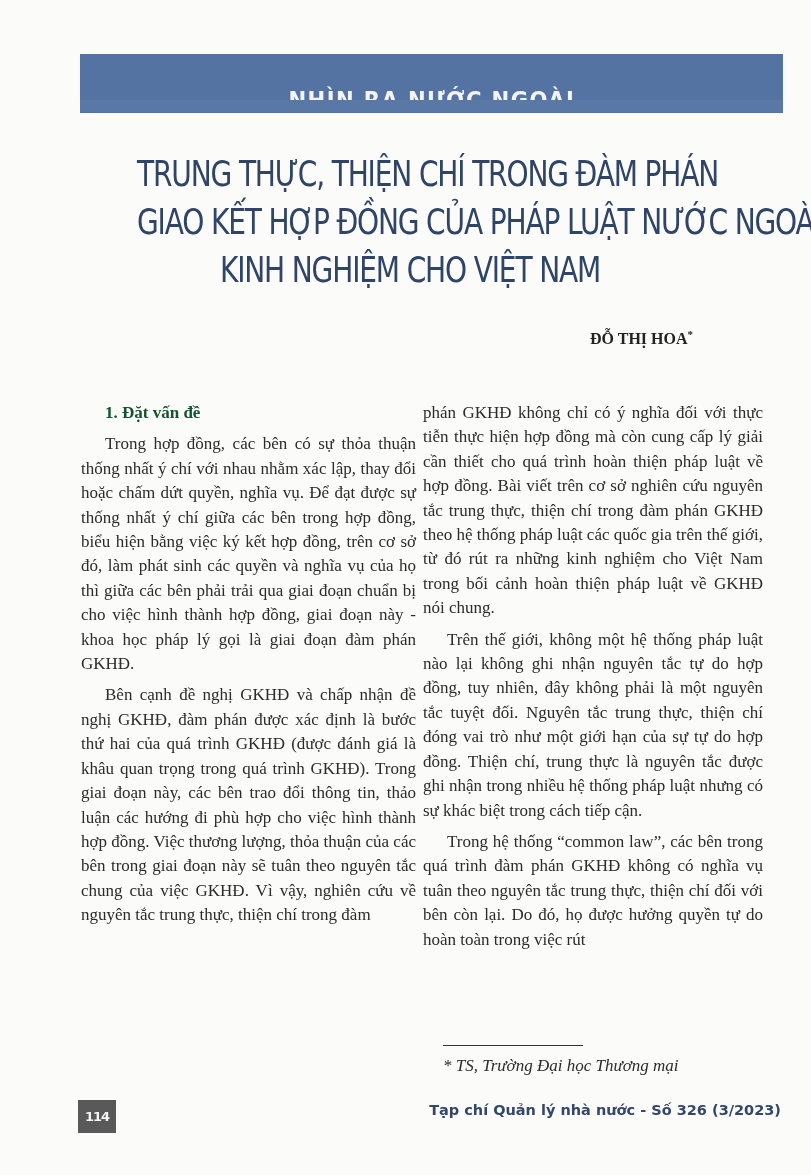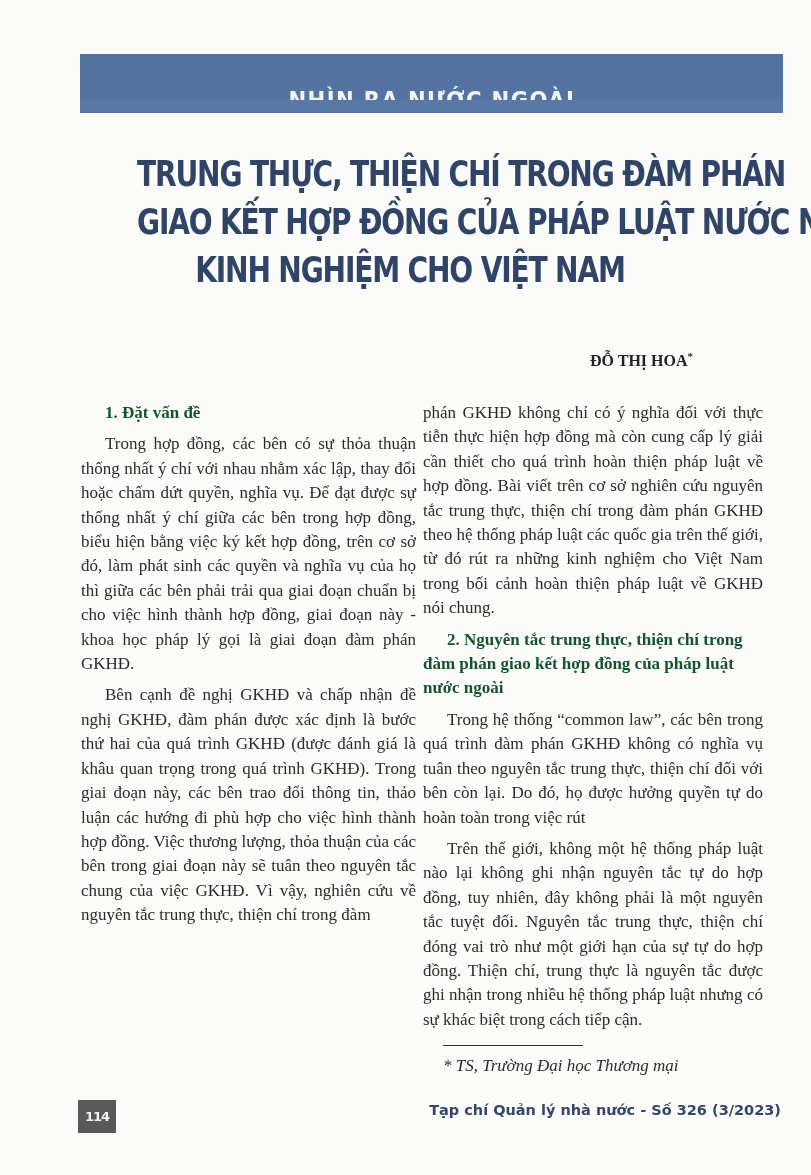--- a/index.html
+++ b/index.html
@@ -21,28 +21,28 @@
     transform: scaleX(0.92);
   }
   .banner-bottom {
     position: absolute; left: 80px; top: 100px; width: 703px; height: 12px;
     background: #5a78a6;
   }
   .title {
     position: absolute; left: 60px; top: 150px; width: 700px;
     text-align: center;
     font-family: "DejaVu Sans", "Liberation Sans", sans-serif;
-    font-weight: bold; color: #2f4467;
+    font-weight: normal; color: #2f4467;
     font-size: 36px; line-height: 48px;
     letter-spacing: -1.5px;
   }
   .title .line { display: block; transform: scaleX(0.78); transform-origin: center; white-space: nowrap; }
   .author {
     position: absolute; right: 118px; top: 328px;
-    font-weight: bold; font-size: 16px; color: #222; margin-top: 22px;
+    font-weight: bold; font-size: 16px; color: #222;
   }
   .author sup { font-size: 11px; }
   .col {
     position: absolute; top: 401px;
     font-size: 17px; line-height: 24.4px;
     text-align: justify;
   }
   .col-left { left: 81px; width: 335px; }
   .col-right { left: 423px; width: 340px; }
   .col p { margin: 0 0 7px 0; text-indent: 24px; }
@@ -92,22 +92,21 @@
 <div class="author"><span>ĐỖ THỊ HOA</span><sup>*</sup></div>
 
 <div class="col col-left">
   <p class="heading">1. Đặt vấn đề</p>
   <p>Trong hợp đồng, các bên có sự thỏa thuận thống nhất ý chí với nhau nhằm xác lập, thay đổi hoặc chấm dứt quyền, nghĩa vụ. Để đạt được sự thống nhất ý chí giữa các bên trong hợp đồng, biểu hiện bằng việc ký kết hợp đồng, trên cơ sở đó, làm phát sinh các quyền và nghĩa vụ của họ thì giữa các bên phải trải qua giai đoạn chuẩn bị cho việc hình thành hợp đồng, giai đoạn này - khoa học pháp lý gọi là giai đoạn đàm phán GKHĐ.</p>
   <p>Bên cạnh đề nghị GKHĐ và chấp nhận đề nghị GKHĐ, đàm phán được xác định là bước thứ hai của quá trình GKHĐ (được đánh giá là khâu quan trọng trong quá trình GKHĐ). Trong giai đoạn này, các bên trao đổi thông tin, thảo luận các hướng đi phù hợp cho việc hình thành hợp đồng. Việc thương lượng, thỏa thuận của các bên trong giai đoạn này sẽ tuân theo nguyên tắc chung của việc GKHĐ. Vì vậy, nghiên cứu về nguyên tắc trung thực, thiện chí trong đàm</p>
 </div>
 
 <div class="col col-right">
   <p class="cont">phán GKHĐ không chỉ có ý nghĩa đối với thực tiễn thực hiện hợp đồng mà còn cung cấp lý giải cần thiết cho quá trình hoàn thiện pháp luật về hợp đồng. Bài viết trên cơ sở nghiên cứu nguyên tắc trung thực, thiện chí trong đàm phán GKHĐ theo hệ thống pháp luật các quốc gia trên thế giới, từ đó rút ra những kinh nghiệm cho Việt Nam trong bối cảnh hoàn thiện pháp luật về GKHĐ nói chung.</p>
-  <p class="heading h2">2. Nguyên tắc trung thực, thiện chí trong đàm phán giao kết hợp đồng của pháp luật nước ngoài</p>
+  <p>Trên thế giới, không một hệ thống pháp luật nào lại không ghi nhận nguyên tắc tự do hợp đồng, tuy nhiên, đây không phải là một nguyên tắc tuyệt đối. Nguyên tắc trung thực, thiện chí đóng vai trò như một giới hạn của sự tự do hợp đồng. Thiện chí, trung thực là nguyên tắc được ghi nhận trong nhiều hệ thống pháp luật nhưng có sự khác biệt trong cách tiếp cận.</p>
   <p>Trong hệ thống “common law”, các bên trong quá trình đàm phán GKHĐ không có nghĩa vụ tuân theo nguyên tắc trung thực, thiện chí đối với bên còn lại. Do đó, họ được hưởng quyền tự do hoàn toàn trong việc rút</p>
-  <p>Trên thế giới, không một hệ thống pháp luật nào lại không ghi nhận nguyên tắc tự do hợp đồng, tuy nhiên, đây không phải là một nguyên tắc tuyệt đối. Nguyên tắc trung thực, thiện chí đóng vai trò như một giới hạn của sự tự do hợp đồng. Thiện chí, trung thực là nguyên tắc được ghi nhận trong nhiều hệ thống pháp luật nhưng có sự khác biệt trong cách tiếp cận.</p>
 </div>
 
 <div class="footnote-rule"></div>
 <div class="footnote">* TS, Trường Đại học Thương mại</div>
 
 <div class="page-number">114</div>
 <div class="journal">Tạp chí Quản lý nhà nước - Số 326 (3/2023)</div>
 
 </body></html>

